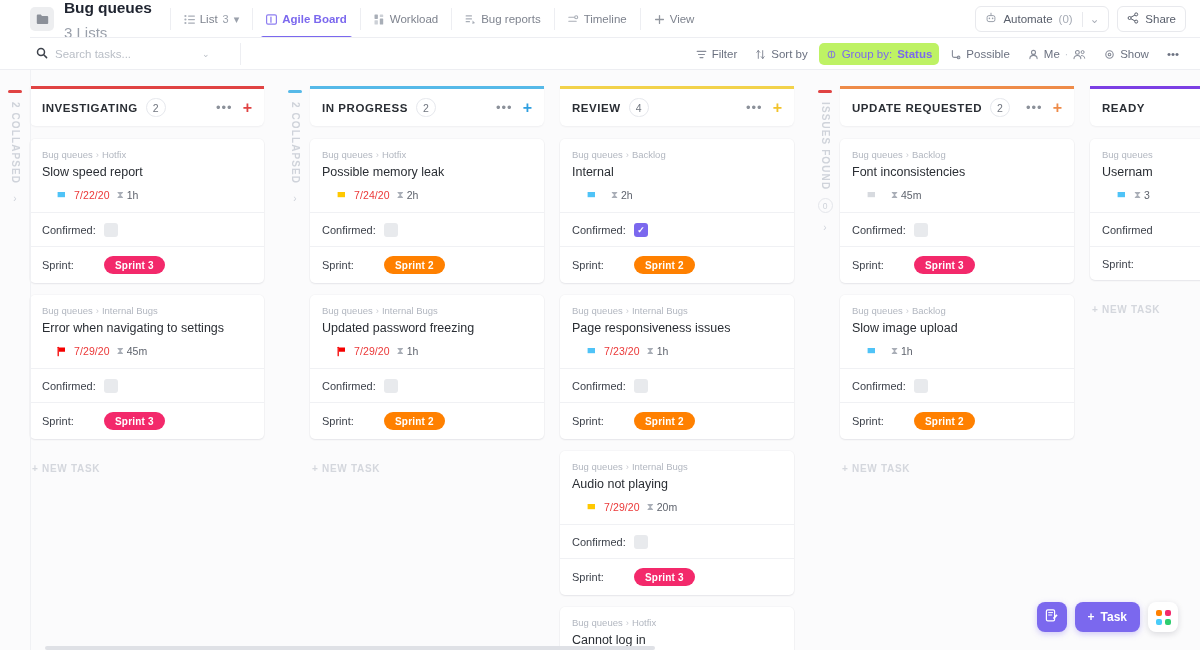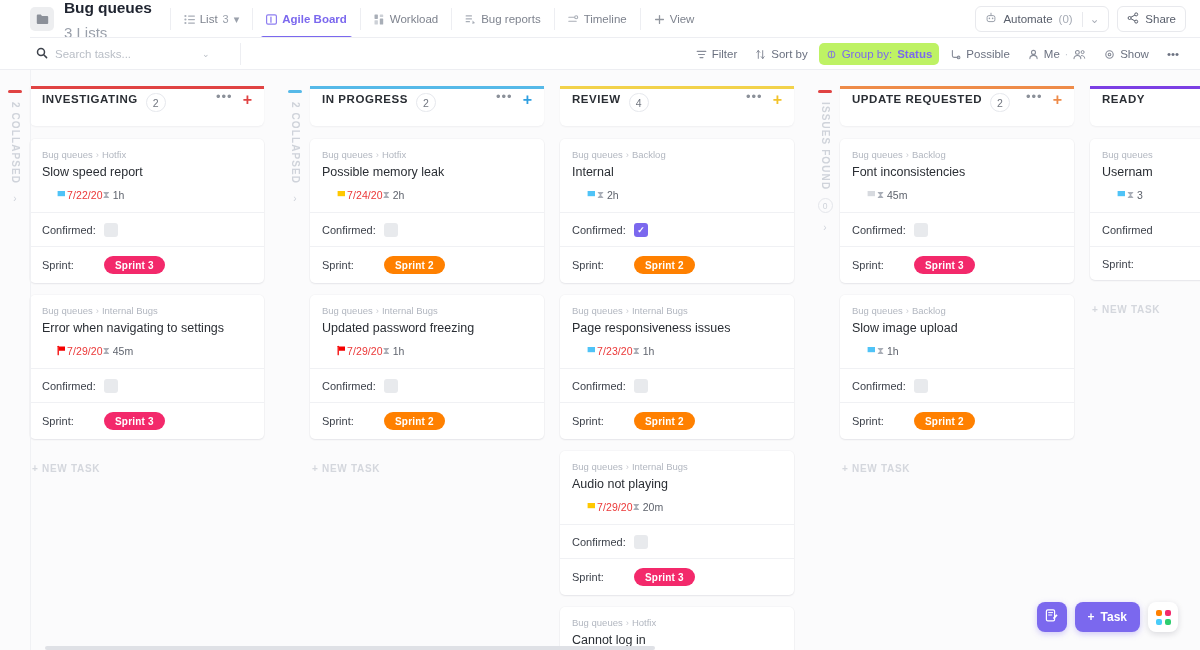--- a/index.html
+++ b/index.html
@@ -114,21 +114,21 @@
   }
   .collapsed .varrow { margin-top: 9px; color:#cfd3da; font-size:10px; }
 
   .colgap { width: 16px; flex: 0 0 auto; }
 
   
   .column { width: 234px; flex:0 0 auto; display:flex; flex-direction:column; }
   .col-head {
     background:#fff; border-radius: 0 0 6px 6px;
     border-top-width: 3px; border-top-style: solid;
-    height: 40px; display:flex; 
+    height: 40px; display:flex; align-items:center;
     padding: 4px 12px; box-shadow: 0 1px 2px rgba(20,20,40,.05);
   }
   .col-name {
     font-size: 11.5px; font-weight: bold; letter-spacing: .55px;
     color:#2a2e34; text-transform: uppercase; margin-right: 8px; white-space:nowrap;
   }
   .col-count {
     min-width: 20px; height: 19px; padding: 0 5px; border-radius: 10px;
     border: 1px solid #e6e8ed; font-size: 10.5px; color:#70757f;
     display:flex; align-items:center; justify-content:center;
@@ -141,21 +141,21 @@
 
   .card {
     background:#fff; border-radius: 5px;
     box-shadow: 0 1px 2px rgba(20,20,40,.07), 0 0 0 1px rgba(20,20,40,.02);
     overflow:hidden;
   }
   .card-body { padding: 10px 12px 11px 12px; }
   .crumb { font-size: 9.5px; color:#b2b7c0; margin-bottom: 4px; white-space:nowrap; overflow:hidden; }
   .crumb .sep { margin: 0 3px; color:#c9ccd3; }
   .card-title { font-size: 12.5px; color:#2a2e34; line-height: 16px; margin-bottom: 9px; }
-  .meta { display:flex; align-items:flex-start; padding-left: 14px; }
+  .meta { display:flex; align-items:center; gap:7px; padding-left: 14px; }
   .flag { width: 11px; height: 11px; display:flex; align-items:center; }
   .date { font-size: 10.5px; color:#eb3838; letter-spacing:.1px;}
   .dur { display:flex; align-items:center; gap:3px; font-size: 10.5px; color:#5e636d; }
   .dur .hg { color:#a9aeb7; font-size:10px; }
 
   .field-row {
     display:flex; align-items:center; padding: 9px 12px;
     border-top: 1px solid #f0f1f4; min-height: 34px;
   }
   .field-label { font-size: 11px; color:#3d424b; width: 62px; flex:0 0 auto; }

